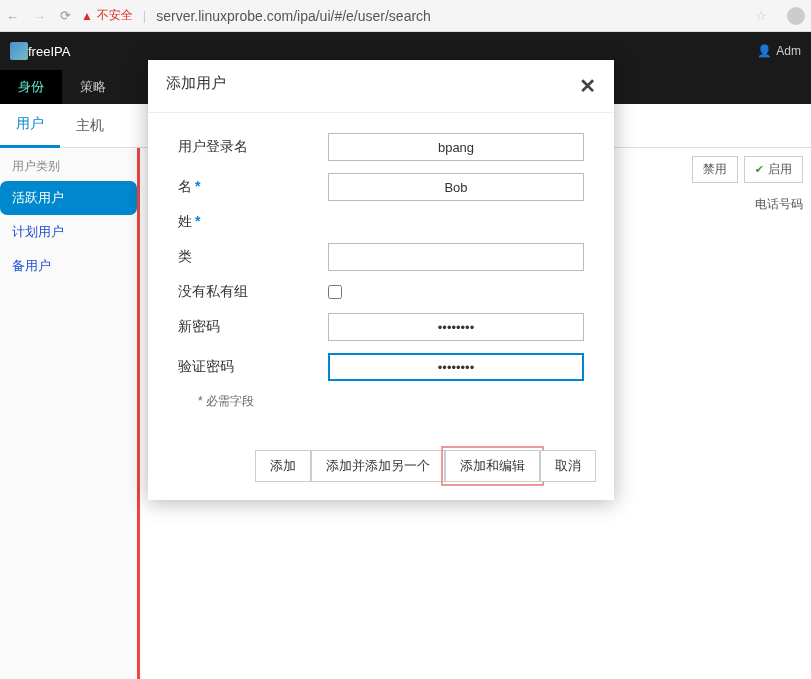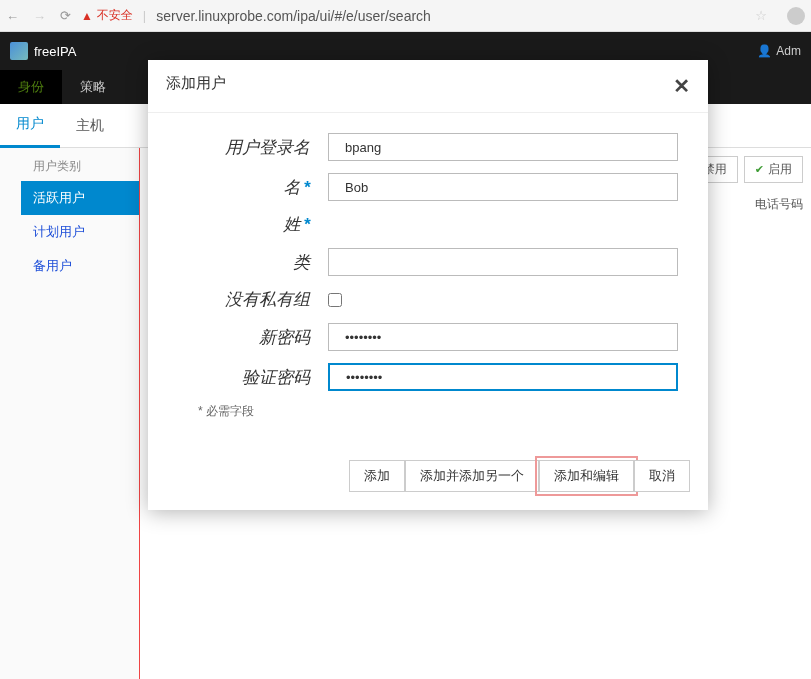--- a/index.html
+++ b/index.html
@@ -8,55 +8,55 @@
     
     .browser-bar { height: 32px; background: #f5f5f5; border-bottom: 1px solid #ddd; display: flex; align-items: center; padding: 0 6px; gap: 10px;}
     .nav-btns { display: flex; gap: 14px; align-items: center; color: #999;}
     .warn-icon { color: #d93025; font-size: 12px; display:flex; align-items:center; gap:4px;}
     .url { color: #555; font-size: 14px; flex:1;}
     .star { color: #ccc; margin-right: 10px;}
     .ext-icon { width:18px; height:18px; border-radius:50%; background:#ccc;}
     
     
     .app-header { height: 38px; background: #1a1a1a; color: #fff; display: flex; align-items: center; padding: 0 10px; justify-content: space-between;}
-    .logo-wrap { display:flex; align-items:center; gap:6px;}
+    .logo-wrap { display:flex; align-items:center; }
     .logo-sq { width:18px; height:18px; background: linear-gradient(135deg,#4a90d9,#7bb); border-radius:2px;}
     .admin-link { color:#ccc; font-size:12px; display:flex; align-items:center; gap:4px;}
     
     
     .topnav { background:#1a1a1a; height:34px; display:flex;}
     .topnav-item { padding: 8px 18px; color:#ccc; font-size:13px; cursor:pointer;}
-    .topnav-item.active { background:#000; color:#4d7c0f;}
+    .topnav-item.active { background:#000; color:#5eead4;}
     
     
     .subnav { background:#fff; height:44px; display:flex; align-items:center; border-bottom:1px solid #ddd;}
     .subnav-item { padding: 12px 16px; color:#555; cursor:pointer; font-size:14px;}
     .subnav-item.active { color:#0088ce; border-bottom:3px solid #0088ce;}
     
     
     .page-body { display:flex; height: calc(679px - 32px - 38px - 34px - 44px);}
-    .sidebar { width: 140px; background:#fafafa; border-right:1px solid #ef4444;padding-left:21px;}
+    .sidebar { width: 140px; background:#fafafa; border-right:3px solid #ef4444;}
     .side-cat { color:#888; padding:10px 12px 6px; font-size:12px;}
     .side-item { padding:8px 12px; font-size:13px; color:#1d4ed8; cursor:pointer;}
-    .side-item.active { background:#0088ce; color:#fff;}
+    .side-item.active { background:#0088ce; color:#fff;border-radius:7px;}
     
     .content { flex:1; padding: 20px; position:relative;}
     .toolbar-right { position:absolute; right: 8px; top: 8px; display:flex; gap:6px;}
     .tool-btn { border:1px solid #ccc; background:#fff; padding:4px 10px; font-size:12px; color:#555; display:flex; align-items:center; gap:4px;}
     .col-label { position:absolute; right:8px; top:48px; color:#555; font-size:12px;}
-    .modal { position:absolute; left:148px; top:60px; width:560px; background:#fff; box-shadow:0 2px 20px rgba(0,0,0,0.3); z-index:100;}
+    .modal { position:absolute; left:148px; top:60px; width:466px; background:#fff; box-shadow:0 2px 20px rgba(0,0,0,0.3); z-index:100;}
     .modal-header { display:flex; justify-content:space-between; padding:14px 18px; border-bottom:1px solid #eee;}
     .modal-title { font-size:15px; color:#333; font-weight:normal;}
     .close-x { color:#444; font-size:20px; cursor:pointer; font-weight:bold;}
     .modal-body { padding: 20px 30px 10px;}
     .form-row { display:flex; align-items:center; margin-bottom: 12px;}
     .form-row.gap { margin-bottom: 30px;}
-    .form-label { width:150px; text-align:right; padding-right:18px; color:#333; font-size:17px;font-style:italic;}
+    .form-label { width:150px; padding-right:18px; color:#333; font-size:14px;}
     .req { color:#0088ce; font-weight:bold; margin-left:3px;}
-    .form-input { flex:1; height:28px; border:1px solid #bbb; padding:0 16px; font-size:13px; color:#333;}
+    .form-input { flex:1; height:28px; border:1px solid #bbb; padding:0 16px; font-size:13px; color:#333;text-align:center;}
     .form-input.focused { border:2px solid #0088ce; outline:none;}
     .form-select { flex:1; height:28px; border:1px solid #bbb; position:relative; background:#fff;}
     .sel-caret { position:absolute; right:8px; top:6px; color:#0088ce; font-size:12px;}
     .form-check { width:14px; height:14px;}
     .req-note { color:#666; font-size:12px; padding-left:20px; margin-top:6px;}
     .modal-footer { padding: 30px 18px 18px; display:flex; justify-content:flex-end; }
     .modal-btn { border:1px solid #ccc; background:#fff; padding:6px 14px; font-size:13px; color:#333; cursor:pointer;}
     .modal-btn.highlight { outline:2px solid #e99; outline-offset:2px;}
     .check { color:#3f9c35; font-size:11px;}
   </style>

